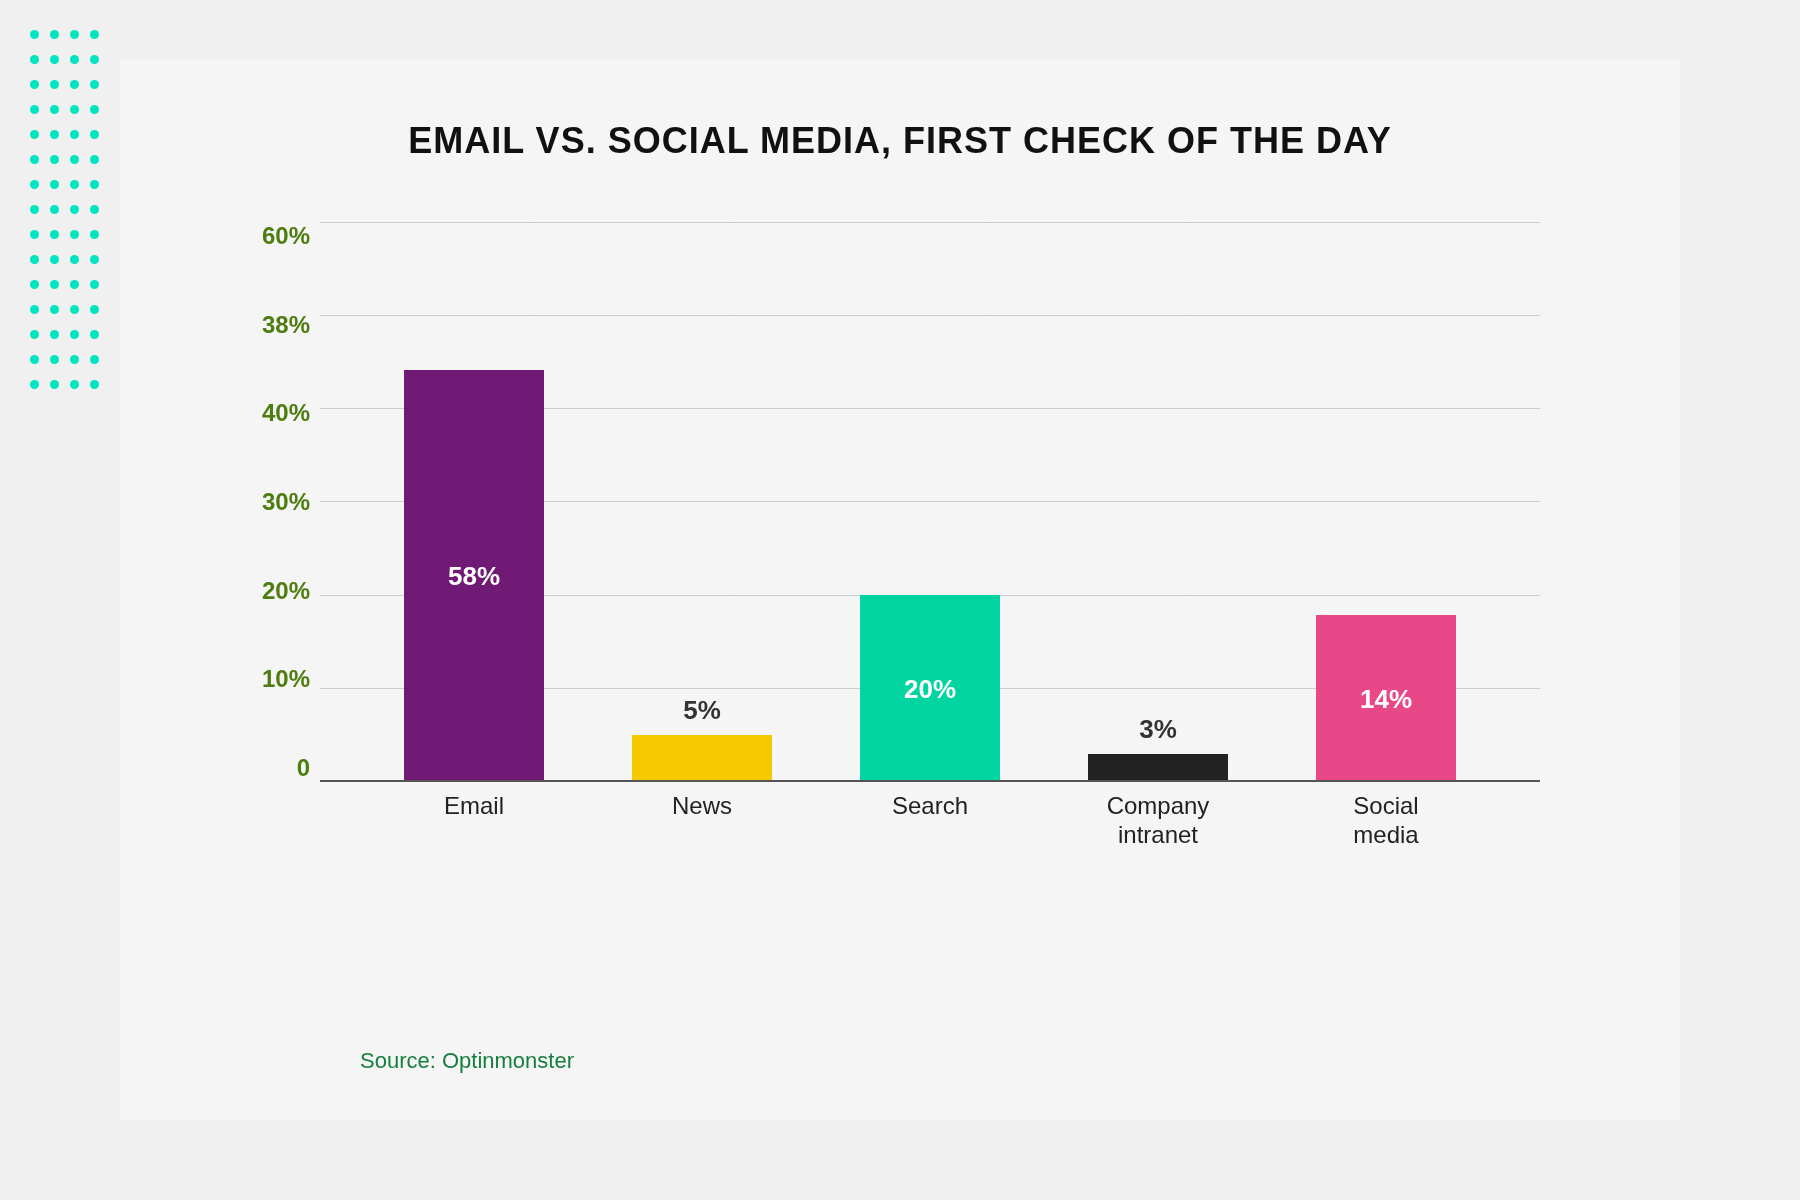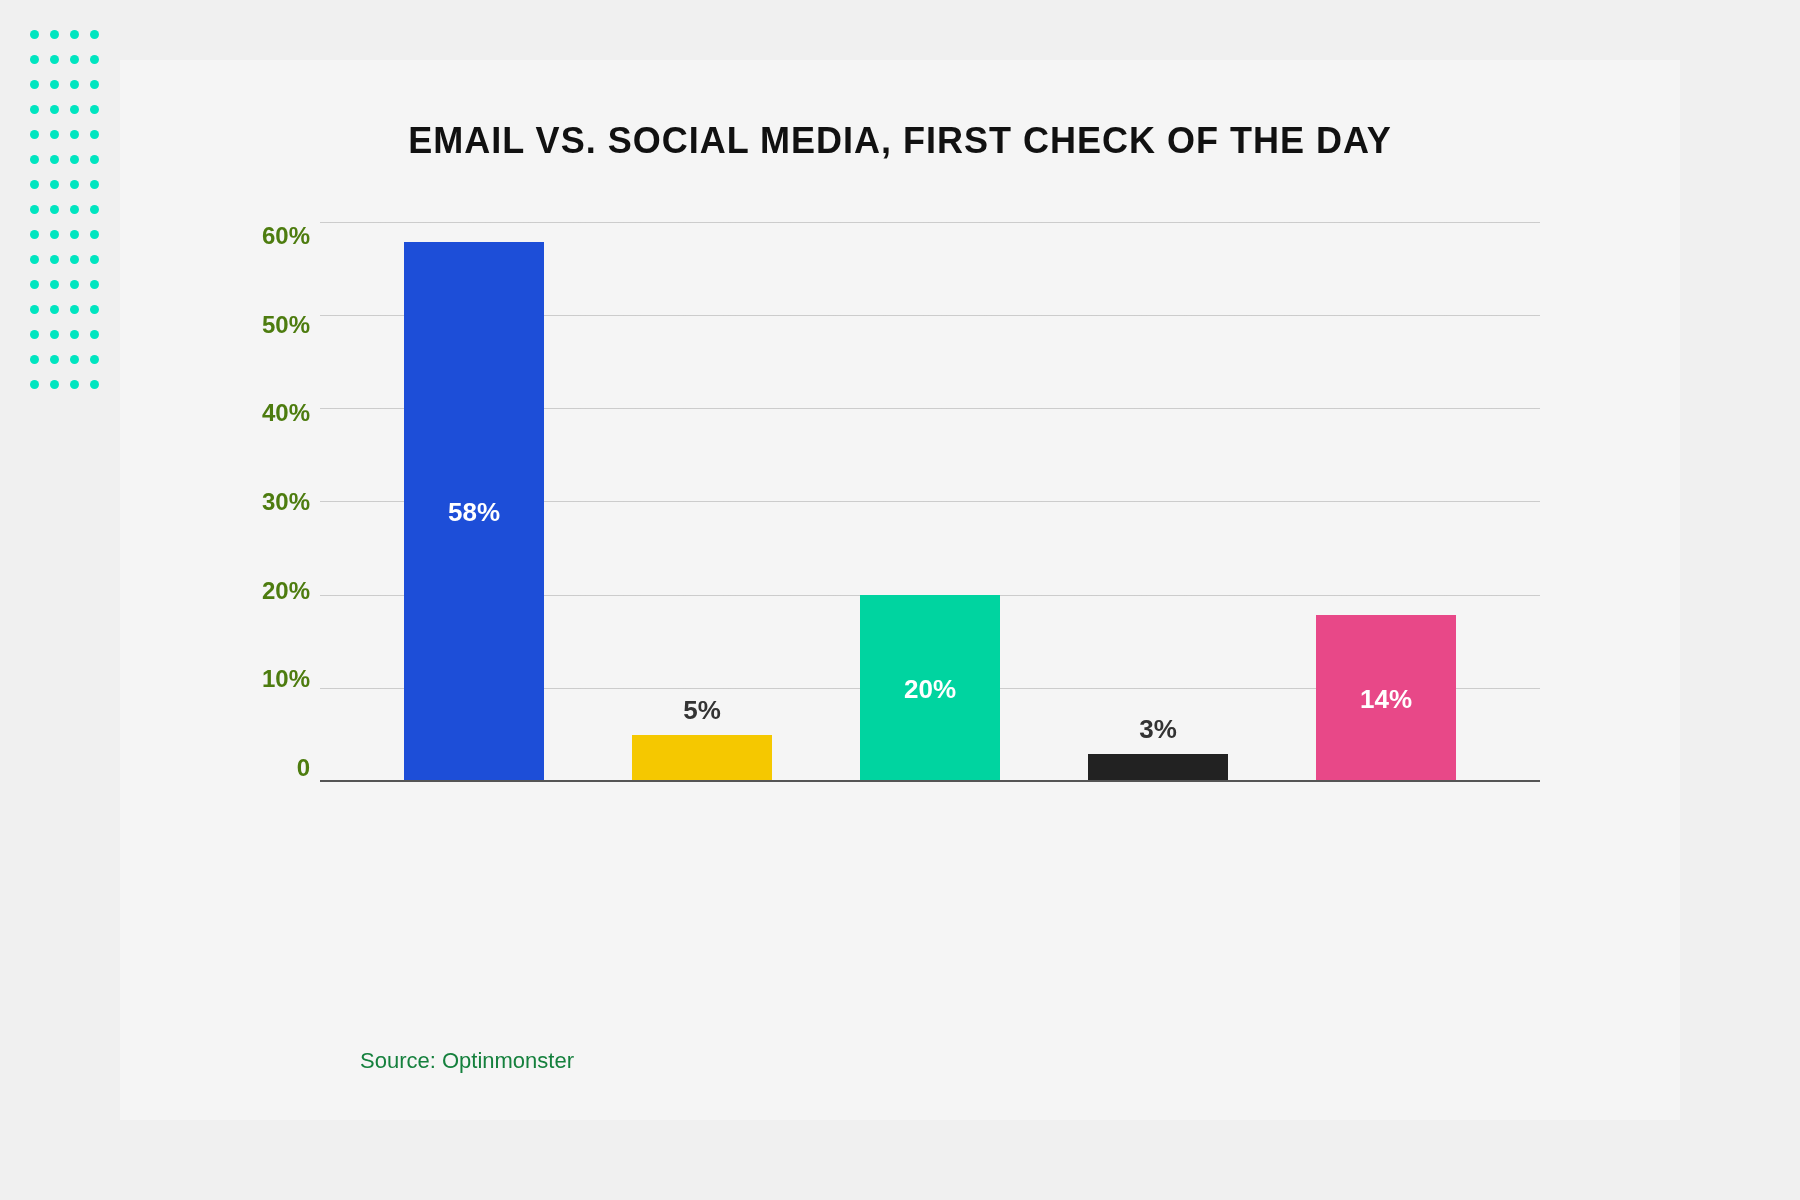--- a/index.html
+++ b/index.html
@@ -267,38 +267,38 @@
   <h1 class="chart-title">EMAIL VS. SOCIAL MEDIA, FIRST CHECK OF THE DAY</h1>
 
   <div class="chart-area">
 
     <div class="y-axis" id="y-axis-container">
         <div class="y-label">0</div>
         <div class="y-label">10%</div>
         <div class="y-label">20%</div>
         <div class="y-label">30%</div>
         <div class="y-label">40%</div>
-        <div class="y-label">50%</div>
+        <div class="y-label">38%</div>
         <div class="y-label">60%</div>
       </div>
 
     <div class="grid-lines" id="grid-lines-container">
         <div class="grid-line"></div>
         <div class="grid-line"></div>
         <div class="grid-line"></div>
         <div class="grid-line"></div>
         <div class="grid-line"></div>
         <div class="grid-line"></div>
         <div class="grid-line"></div>
       </div>
 
     <div class="bars-area" id="bars-container">
         <div class="bar-group">
           <div class="bar-wrapper">
-            <div class="bar" style="height: 540px; background: #1d4ed8;">
+            <div class="bar" style="height: 412px; background: #701a75;">
               <span class="bar-label-inside">58%</span>
             </div>
           </div>
         </div>
         <div class="bar-group">
           <div class="bar-wrapper">
             <div class="bar" style="height: 47px; background: rgb(245, 200, 0);">
               <span class="bar-label-outside" style="color: rgb(51, 51, 51);">5%</span>
             </div>
           </div>
@@ -321,18 +321,25 @@
           <div class="bar-wrapper">
             <div class="bar" style="height: 167px; background: rgb(232, 72, 136);">
               <span class="bar-label-inside">14%</span>
             </div>
           </div>
         </div>
       </div>
 
     <div class="baseline"></div>
 
+    <div class="x-labels" id="x-labels-container">
+        <div class="x-label">Email</div>
+        <div class="x-label">News</div>
+        <div class="x-label">Search</div>
+        <div class="x-label">Company<br>intranet</div>
+        <div class="x-label">Social<br>media</div>
+      </div>
 
   </div>
 
   <div class="source-text">Source:  Optinmonster</div>
 
 </div>
 
 </body></html>

